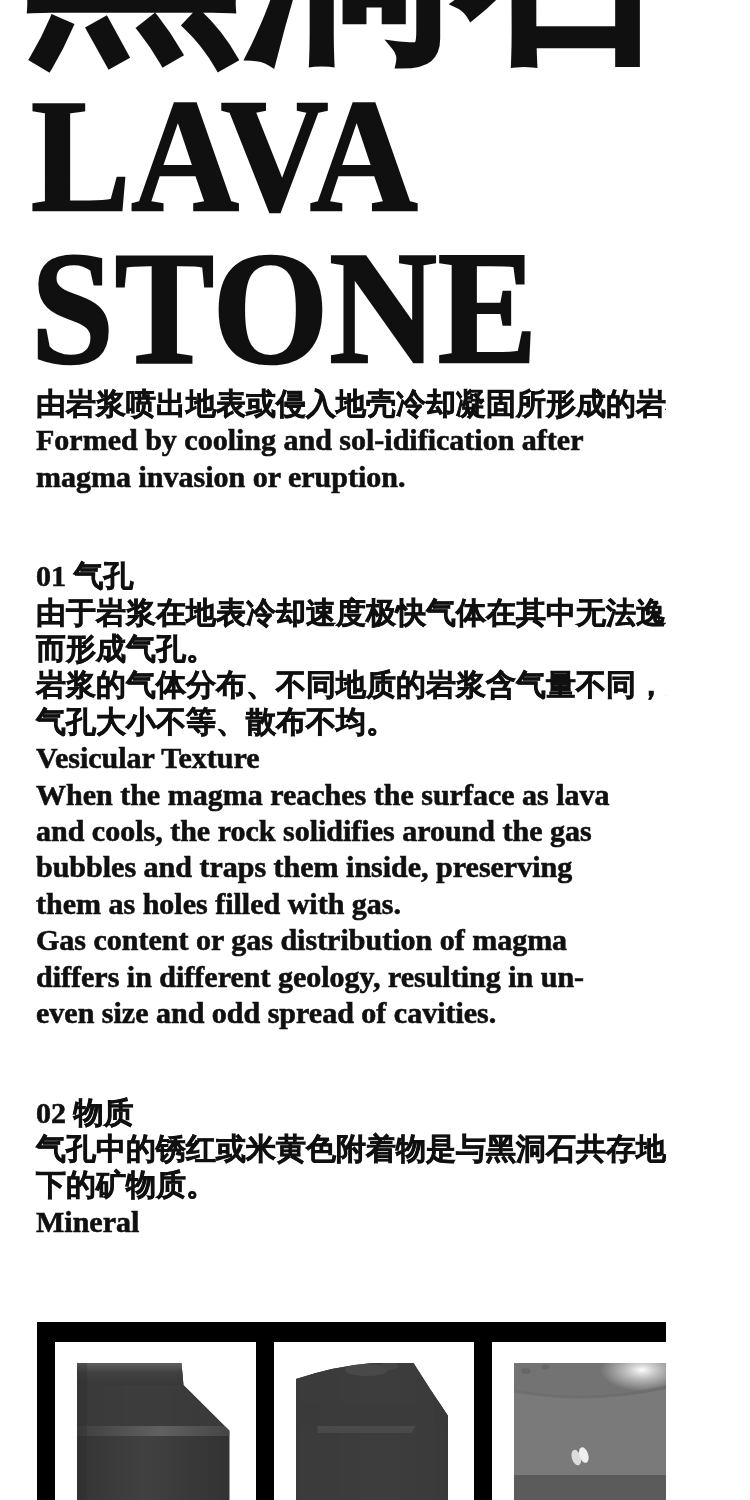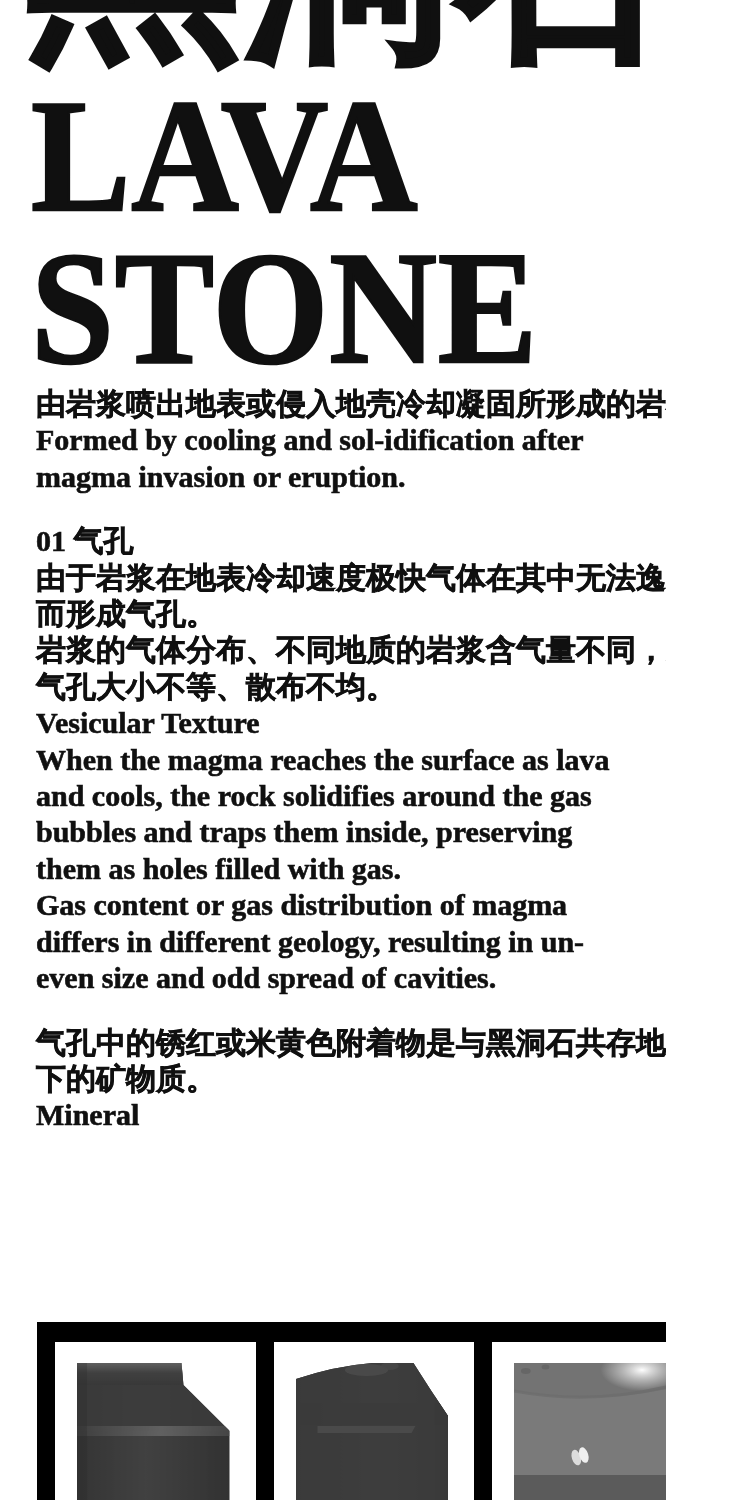--- a/index.html
+++ b/index.html
@@ -41,21 +41,21 @@
     position: absolute;
     left: 36px;
     top: 386px;
     width: 682px;
     font-size: 30px;
     line-height: 36.4px;
     font-weight: bold;
     -webkit-text-stroke: 0.6px currentColor;
   }
   .body-copy p { margin: 0; white-space: pre; }
-  .section { margin-top: 28px; }
+  .section { margin-top: 63px; }
   .photo-frame {
     position: absolute;
     left: 37px;
     top: 1322px;
     width: 676px;
     height: 178px;
     background: #000;
     box-sizing: border-box;
     display: flex;
     gap: 18px;
@@ -95,20 +95,21 @@
       <p>When the magma reaches the surface as lava
 and cools, the rock solidifies around the gas
 bubbles and traps them inside, preserving
 them as holes filled with gas.
 Gas content or gas distribution of magma
 differs in different geology, resulting in un-
 even size and odd spread of cavities.</p>
     </div>
 
     <div class="section">
+      <p>02 物质</p>
       <p>气孔中的锈红或米黄色附着物是与黑洞石共存地底
 下的矿物质。</p>
       <p>Mineral</p>
     </div>
   </div>
 
   <svg class="defs-svg" aria-hidden="true">
     <defs>
       <linearGradient id="gNeck1" x1="0" y1="0" x2="0" y2="1">
         <stop offset="0" stop-color="#8c8c8c"></stop>

